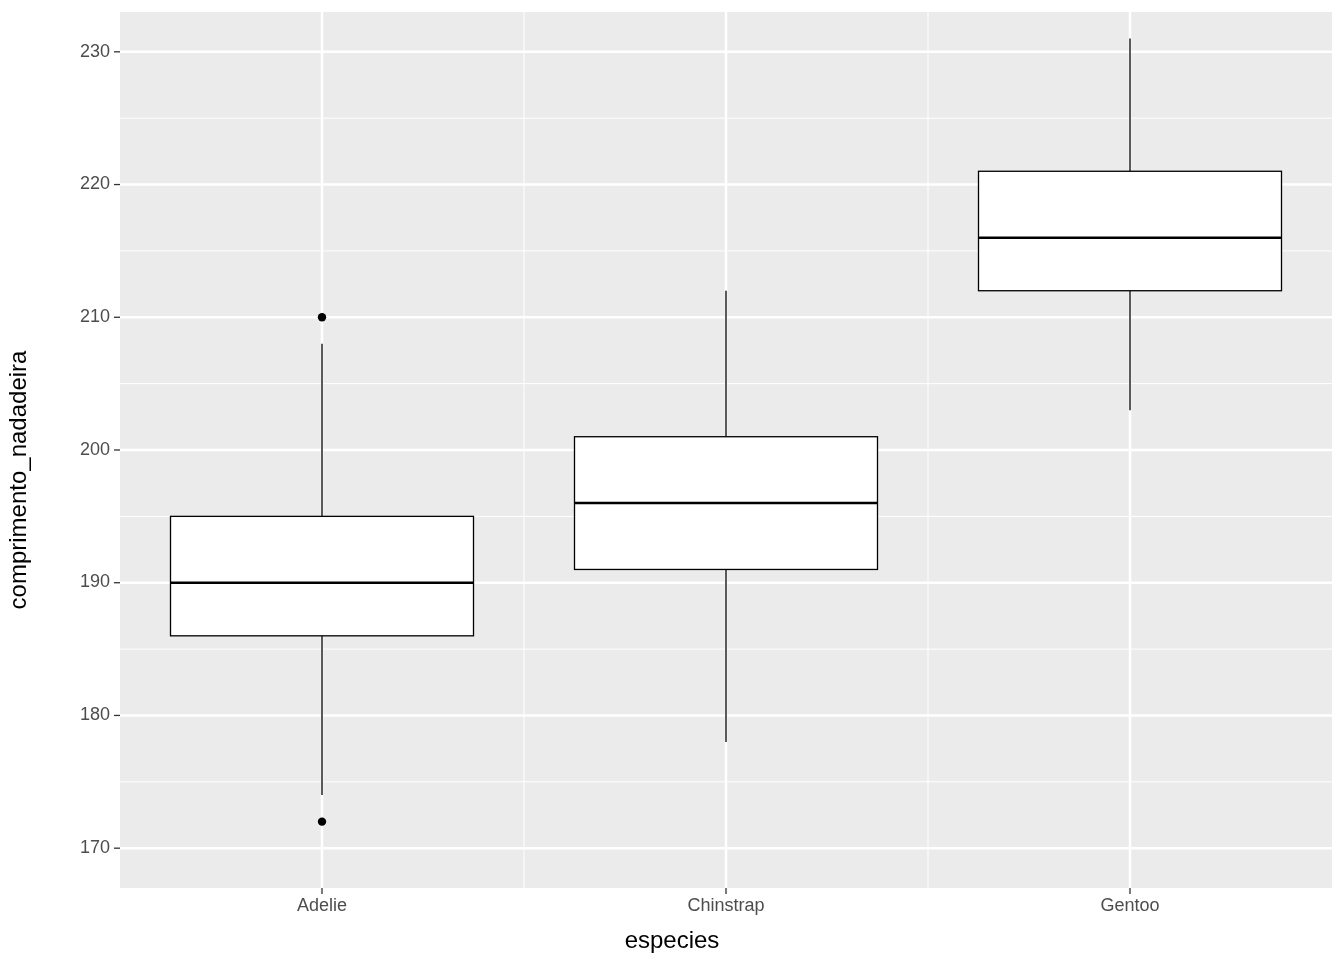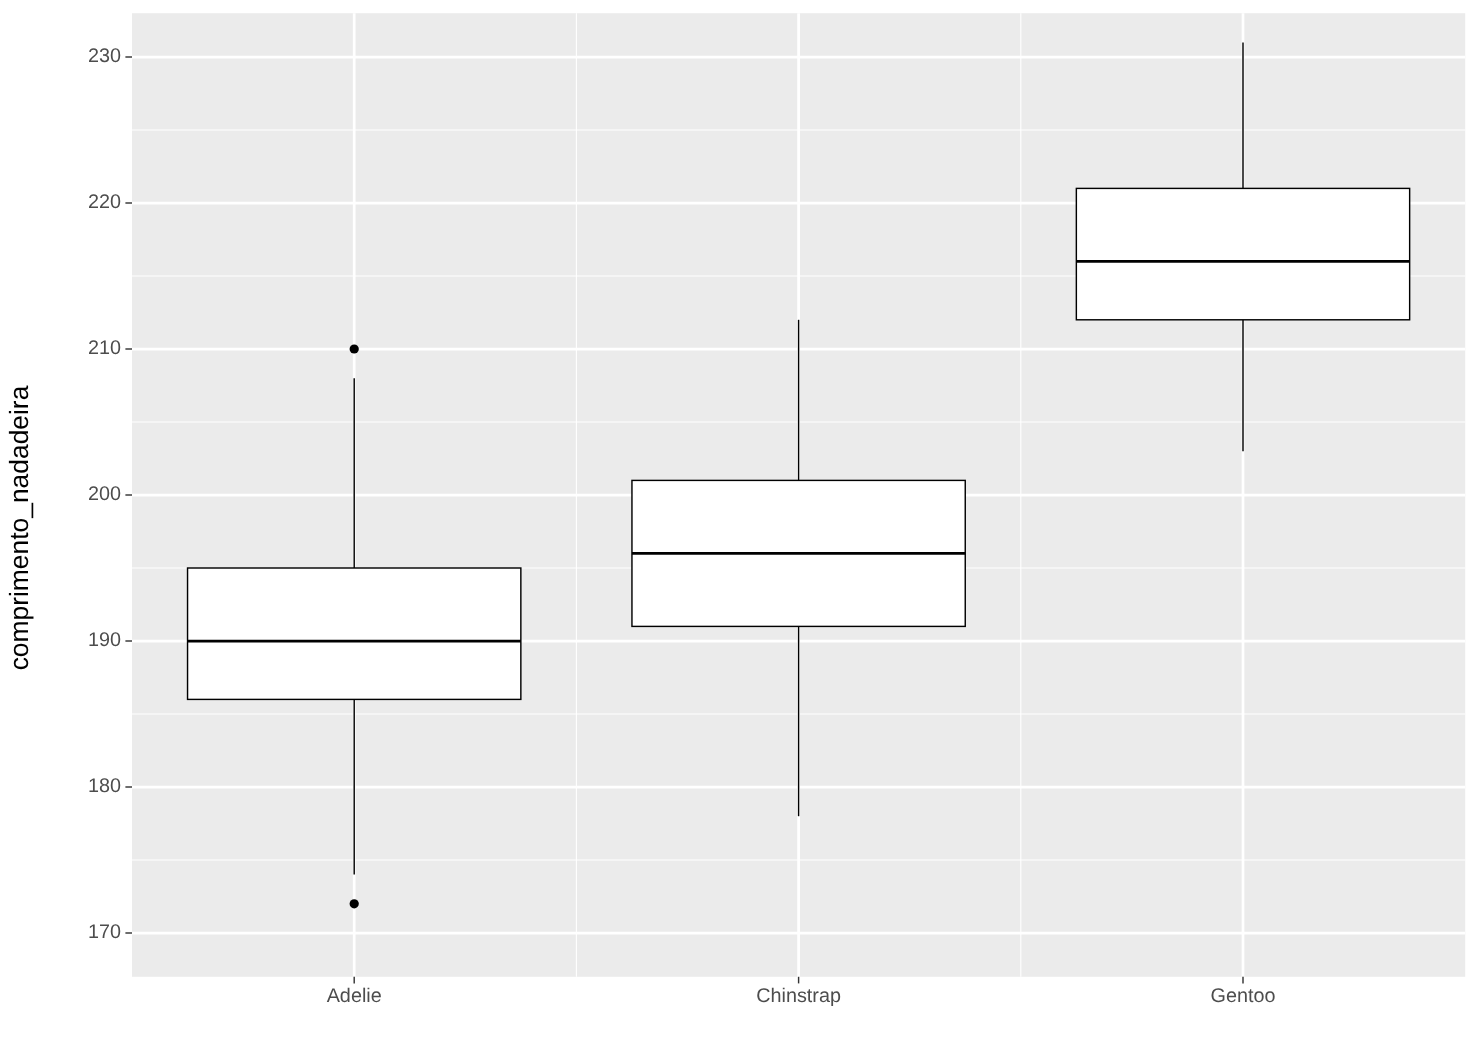--- a/index.html
+++ b/index.html
@@ -43,20 +43,21 @@
   .box { fill: #ffffff; stroke: #000; stroke-width: 1.3; }
   .median { stroke: #000; stroke-width: 2.5; }
   .whisker { stroke: #000; stroke-width: 1.3; }
   .outlier { fill: #000; }
 </style>
 </head>
 <body>
 
 <div class="chart-wrap">
   <div class="ylabel">comprimento_nadadeira</div>
+  <div class="xlabel">especies</div>
   <svg id="plot-svg" width="1344" height="960">
       <rect class="panel-bg" x="120" y="12" width="1212" height="876"></rect>
       <line class="grid-minor" x1="120" x2="1332" y1="781.8181818181818" y2="781.8181818181818"></line>
       <line class="grid-minor" x1="120" x2="1332" y1="649.0909090909091" y2="649.0909090909091"></line>
       <line class="grid-minor" x1="120" x2="1332" y1="516.3636363636364" y2="516.3636363636364"></line>
       <line class="grid-minor" x1="120" x2="1332" y1="383.6363636363636" y2="383.6363636363636"></line>
       <line class="grid-minor" x1="120" x2="1332" y1="250.90909090909088" y2="250.90909090909088"></line>
       <line class="grid-minor" x1="120" x2="1332" y1="118.18181818181813" y2="118.18181818181813"></line>
       <line class="grid-minor" x1="524" x2="524" y1="12" y2="888"></line>
       <line class="grid-minor" x1="928" x2="928" y1="12" y2="888"></line>

